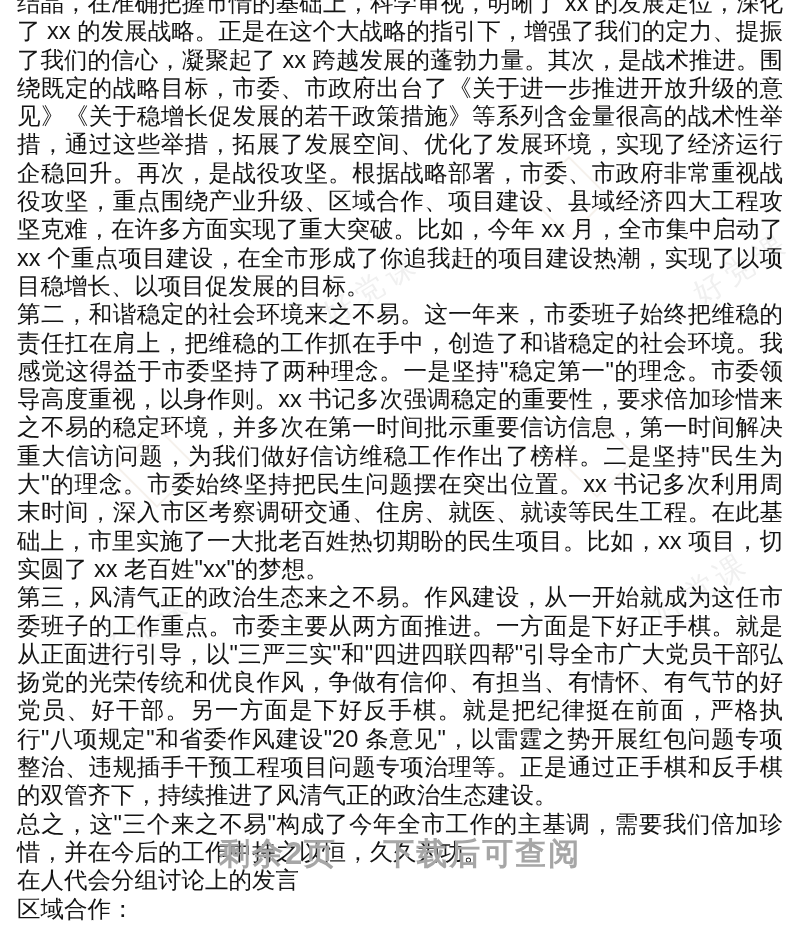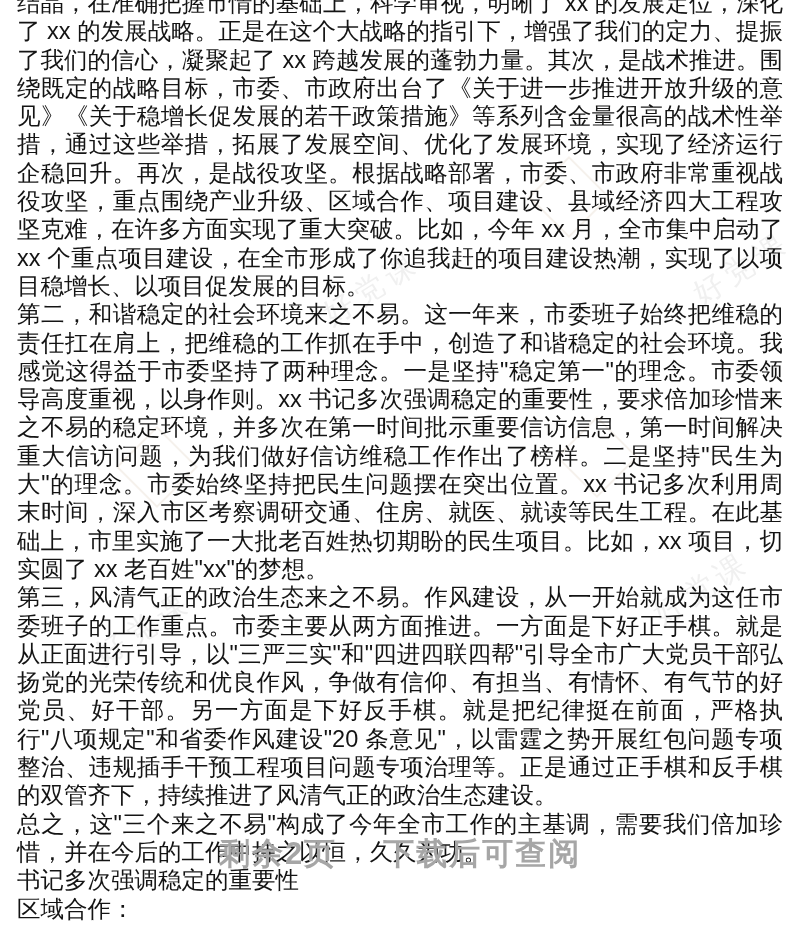--- a/index.html
+++ b/index.html
@@ -79,19 +79,19 @@
   <span class="wm-diamond" style="left:540px; top:168px;"></span>
   <span class="wm-diamond" style="left:568px; top:428px;"></span>
   <span class="wm-diamond" style="left:128px; top:438px;"></span>
 </div>
 
 <div class="doc-body">
   <p>结晶，在准确把握市情的基础上，科学审视，明晰了 xx 的发展定位，深化了 xx 的发展战略。正是在这个大战略的指引下，增强了我们的定力、提振了我们的信心，凝聚起了 xx 跨越发展的蓬勃力量。其次，是战术推进。围绕既定的战略目标，市委、市政府出台了《关于进一步推进开放升级的意见》《关于稳增长促发展的若干政策措施》等系列含金量很高的战术性举措，通过这些举措，拓展了发展空间、优化了发展环境，实现了经济运行企稳回升。再次，是战役攻坚。根据战略部署，市委、市政府非常重视战役攻坚，重点围绕产业升级、区域合作、项目建设、县域经济四大工程攻坚克难，在许多方面实现了重大突破。比如，今年 xx 月，全市集中启动了 xx 个重点项目建设，在全市形成了你追我赶的项目建设热潮，实现了以项目稳增长、以项目促发展的目标。</p>
   <p>第二，和谐稳定的社会环境来之不易。这一年来，市委班子始终把维稳的责任扛在肩上，把维稳的工作抓在手中，创造了和谐稳定的社会环境。我感觉这得益于市委坚持了两种理念。一是坚持"稳定第一"的理念。市委领导高度重视，以身作则。xx 书记多次强调稳定的重要性，要求倍加珍惜来之不易的稳定环境，并多次在第一时间批示重要信访信息，第一时间解决重大信访问题，为我们做好信访维稳工作作出了榜样。二是坚持"民生为大"的理念。市委始终坚持把民生问题摆在突出位置。xx 书记多次利用周末时间，深入市区考察调研交通、住房、就医、就读等民生工程。在此基础上，市里实施了一大批老百姓热切期盼的民生项目。比如，xx 项目，切实圆了 xx 老百姓"xx"的梦想。</p>
   <p>第三，风清气正的政治生态来之不易。作风建设，从一开始就成为这任市委班子的工作重点。市委主要从两方面推进。一方面是下好正手棋。就是从正面进行引导，以"三严三实"和"四进四联四帮"引导全市广大党员干部弘扬党的光荣传统和优良作风，争做有信仰、有担当、有情怀、有气节的好党员、好干部。另一方面是下好反手棋。就是把纪律挺在前面，严格执行"八项规定"和省委作风建设"20 条意见"，以雷霆之势开展红包问题专项整治、违规插手干预工程项目问题专项治理等。正是通过正手棋和反手棋的双管齐下，持续推进了风清气正的政治生态建设。</p>
   <p>总之，这"三个来之不易"构成了今年全市工作的主基调，需要我们倍加珍惜，并在今后的工作中持之以恒，久久为功。</p>
-  <p>书记多次强调稳定的重要性</p>
+  <p>在人代会分组讨论上的发言</p>
   <p>区域合作：</p>
 </div>
 
 <div class="promo-notice">
   <span>剩余2页</span><span class="gap"></span><span>下载后可查阅</span>
 </div>
 
 </body></html>

